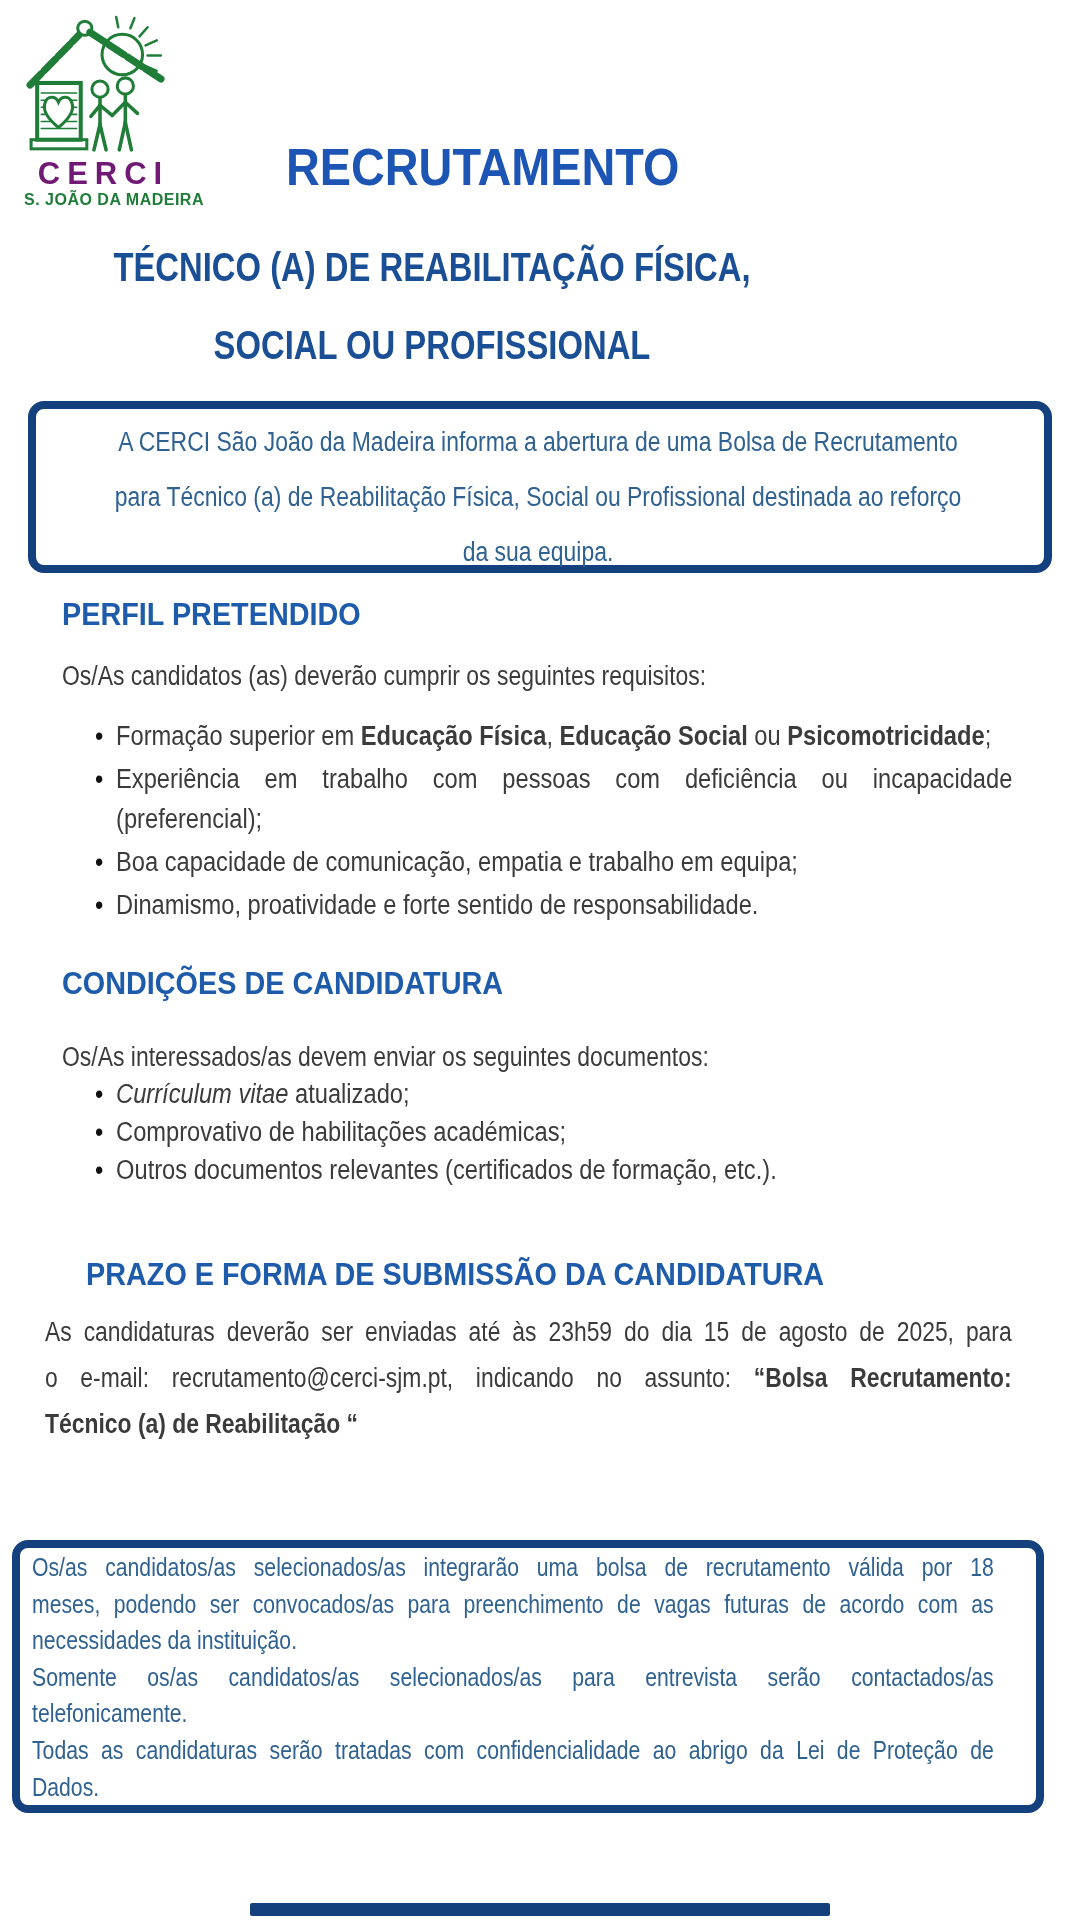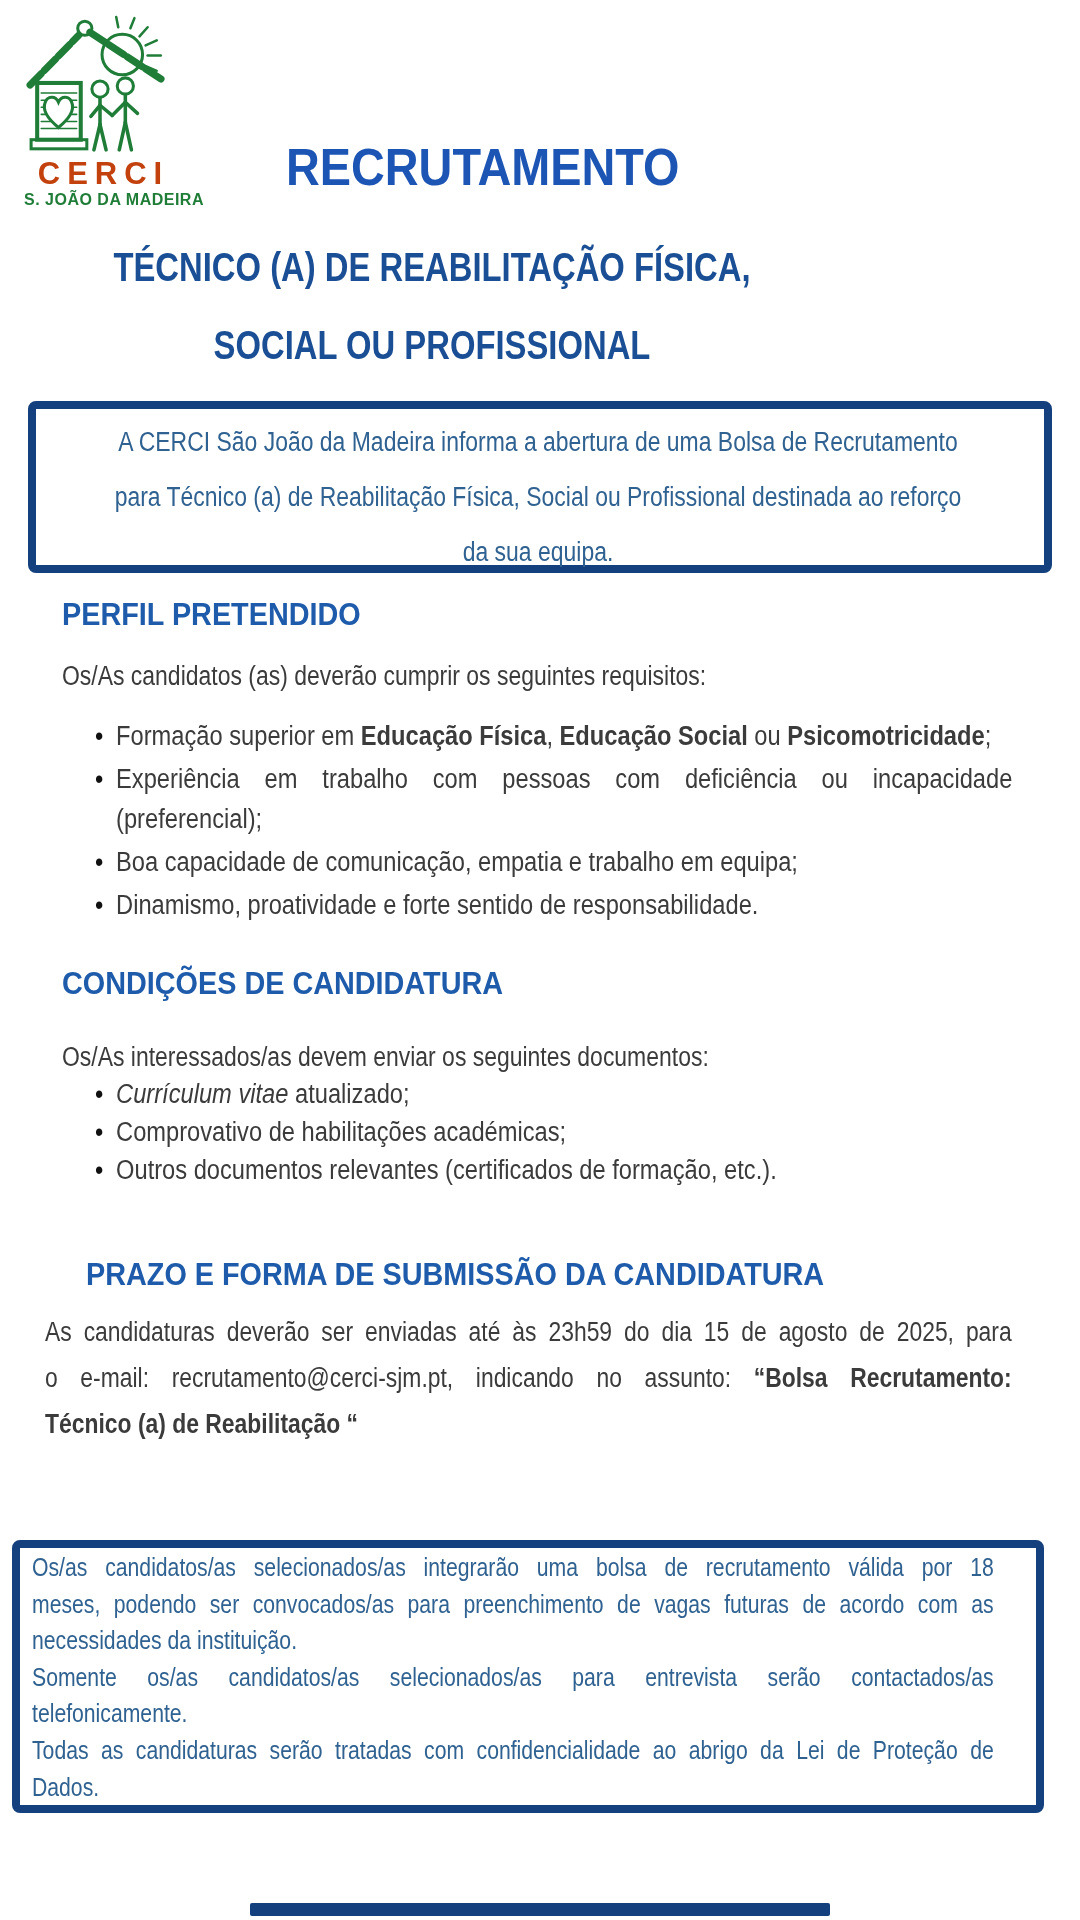--- a/index.html
+++ b/index.html
@@ -5,35 +5,35 @@
   html,body{margin:0;padding:0;background:#ffffff;}
   .page{
     position:relative;width:1080px;height:1920px;background:#ffffff;overflow:hidden;
     font-family:"Liberation Sans","DejaVu Sans",sans-serif;color:#3b3b3b;
   }
   .abs{position:absolute;}
 
   
   .logo{left:24px;top:14px;width:152px;text-align:center;}
   .logo svg{display:block;margin:0 auto;}
-  .logo-org{color:#c2410c;font-weight:700;font-size:31px;letter-spacing:7px;text-indent:7px;line-height:32px;}
+  .logo-org{color:#701a75;font-weight:700;font-size:31px;letter-spacing:7px;text-indent:7px;line-height:32px;}
   .logo-loc{color:#1f7d38;font-weight:700;font-size:16px;letter-spacing:0.5px;line-height:16px;margin-top:2px;white-space:nowrap;}
 
   
   .title{
     left:286px;top:137px;font-size:52px;font-weight:700;color:#1d55b4;white-space:nowrap;
     transform:scaleX(0.9);transform-origin:left top;letter-spacing:0;
   }
   .position{
     left:0;top:228px;width:864px;text-align:center;font-size:41px;font-weight:700;
     color:#1b4f95;line-height:78px;transform:scaleX(0.8);transform-origin:50% 0;white-space:nowrap;
   }
 
   
-  .bigbox{border:8px solid #14407e;border-radius:8px;background:#ffffff;}
+  .bigbox{border:8px solid #14407e;border-radius:16px;background:#ffffff;}
   .introbox{left:28px;top:401px;width:1024px;height:172px;box-sizing:border-box;}
   .intro-text{
     position:absolute;left:26px;top:6px;width:1120px;transform:scaleX(0.85);transform-origin:left top;
     font-size:27px;line-height:55px;color:#2f6191;text-align:center;white-space:nowrap;
   }
   .footerbox{left:12px;top:1540px;width:1032px;height:273px;box-sizing:border-box;overflow:hidden;}
   .footer-text{
     position:absolute;left:12px;top:1px;width:1180px;transform:scaleX(0.815);transform-origin:left top;
     font-size:26px;line-height:36.6px;color:#2f6191;
   }

